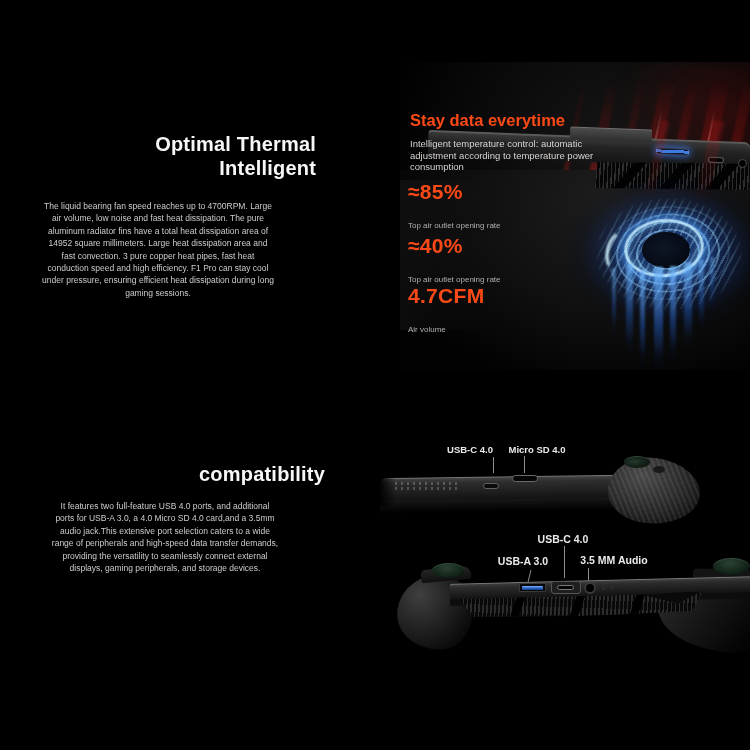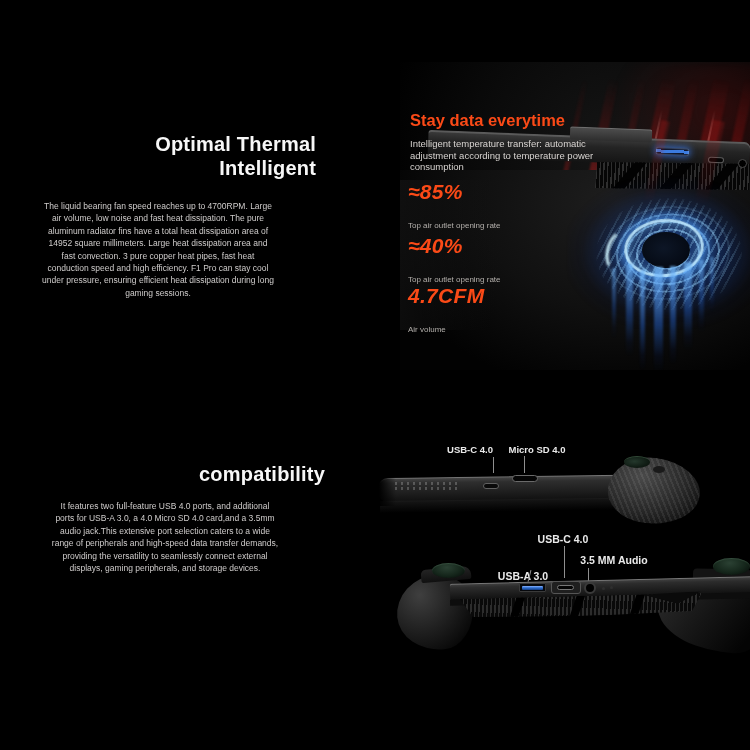--- a/index.html
+++ b/index.html
@@ -16,21 +16,21 @@
   .body-copy { margin:16px auto 0; color:#cfcccb; font-size:8.5px; line-height:12.4px; }
   #thermal-text { left:0px; top:132px; width:316px; }
   #thermal-text .body-copy { width:232px;margin-top:20px; }
   #ports-text { left:5px; top:462px; width:320px; }
   #ports-text .body-copy { width:228px; margin-top:14px; }
 
   .overlay-title { position:absolute; left:410px; top:111px; color:#fb4a17; font-size:16.5px; font-weight:bold; z-index:30; }
   .overlay-sub { position:absolute; left:410px; top:138px; width:208px; color:#d8d4d1; font-size:9.5px; line-height:11.5px; z-index:30; }
   .stat { position:absolute; left:408px; z-index:30; }
   #stat-1 { top:181px; } #stat-2 { top:235px; } #stat-3 { top:285px; }
-  .stat-value { color:#fb4a17; font-size:21px; line-height:21px; font-weight:bold; letter-spacing:.3px;font-style:italic; }
+  .stat-value { color:#fb4a17; font-size:21px; line-height:21px; font-weight:bold; letter-spacing:.3px; }
   .stat-caption { color:#b3afab; font-size:8px; margin-top:19px; }
 
   
   #photo-thermal { left:400px; top:62px; width:350px; height:308px; overflow:hidden;
     background: radial-gradient(ellipse at 62% 30%, #161616 0%, #0a0a0a 45%, #000 78%); }
   .red-streak { position:absolute; top:-25px; height:225px; transform:rotate(12deg); filter:blur(1px);
     background:linear-gradient(180deg, rgba(0,0,0,0) 0%, rgba(90,8,8,0) 18%, rgba(140,16,16,.55) 48%, rgba(210,38,38,.85) 72%, rgba(120,14,14,.35) 90%, rgba(0,0,0,0) 100%); }
   .rs1 { left:168px; width:5px; opacity:.45; } .rs2 { left:194px; width:10px; opacity:.65; }
   .rs3 { left:224px; width:7px; opacity:.5; }  .rs4 { left:247px; width:14px; opacity:.9; }
   .rs5 { left:275px; width:9px; opacity:.7; }  .rs6 { left:299px; width:16px; opacity:.95; }
@@ -119,21 +119,21 @@
     background:
       repeating-linear-gradient(60deg, rgba(255,255,255,.07) 0 2px, transparent 2px 5px),
       radial-gradient(ellipse at 35% 30%, #4a4a4a, #262626 55%, #0e0e0e 85%); }
   #pt-stick { left:254px; top:12px; width:26px; height:12px; border-radius:50%;
     background: radial-gradient(ellipse at 40% 40%, #24382c, #101c14 60%, #0a0f0a);
     border-top:1px solid rgba(90,130,100,.45); }
   #pt-btn { left:283px; top:22px; width:12px; height:7px; border-radius:50%; background:#1a1a1a; }
 
   #photo-ports-bottom { left:395px; top:530px; width:355px; height:140px; }
   #photo-ports-bottom .port-label { font-size:10.5px; }
-  #pb-label-usbc { left:123px; top:3px; } #pb-label-usba { left:83px; top:40px; } #pb-label-audio { left:174px; top:24px; }
+  #pb-label-usbc { left:123px; top:3px; } #pb-label-usba { left:83px; top:25px; } #pb-label-audio { left:174px; top:24px; }
   #pb-line-1 { left:169px; top:16px; height:32px; }
   #pb-line-2 { left:134px; top:40px; height:12px; transform:rotate(14deg); }
   #pb-line-3 { left:193px; top:38px; height:14px; }
   #pb-slab { left:55px; top:50px; width:302px; height:17px; transform:rotate(-1.4deg);
     background: linear-gradient(180deg, #454545 0%, #2c2c2c 25%, #191919 75%, #101010 100%);
     border-radius:2px; box-shadow: inset 0 1px 0 rgba(255,255,255,.28); }
   #pb-lip { left:55px; top:66px; width:302px; height:6px; transform:rotate(-1.4deg); background:#0d0d0d; }
   #pb-usba { left:124px; top:53px; width:27px; height:9px; background:#06080c; border:1px solid #3a3a3a; border-radius:1px; }
   #pb-usba-pin { position:absolute; left:2px; top:1.5px; width:21px; height:4.5px;
     background: linear-gradient(180deg, #8ab4ff, #2f6fd0 45%, #123a80); border-radius:1px; }
@@ -214,21 +214,21 @@
     <div class="air-stream as2"></div>
     <div class="air-stream as3"></div>
     <div class="air-stream as4"></div>
     <div class="air-stream as5"></div>
     <div class="air-stream as6"></div>
     <div class="air-stream as7"></div>
     <div class="air-stream as8"></div>
   </div>
 
   <div class="overlay-title">Stay data everytime</div>
-  <div class="overlay-sub">Intelligent temperature transfer: automatic adjustment according to temperature power consumption</div>
+  <div class="overlay-sub">Intelligent temperature control: automatic adjustment according to temperature power consumption</div>
 
   <div class="stat" id="stat-1">
     <div class="stat-value">≈85%</div>
     <div class="stat-caption">Top air outlet opening rate</div>
   </div>
   <div class="stat" id="stat-2">
     <div class="stat-value">≈40%</div>
     <div class="stat-caption">Top air outlet opening rate</div>
   </div>
   <div class="stat" id="stat-3">

